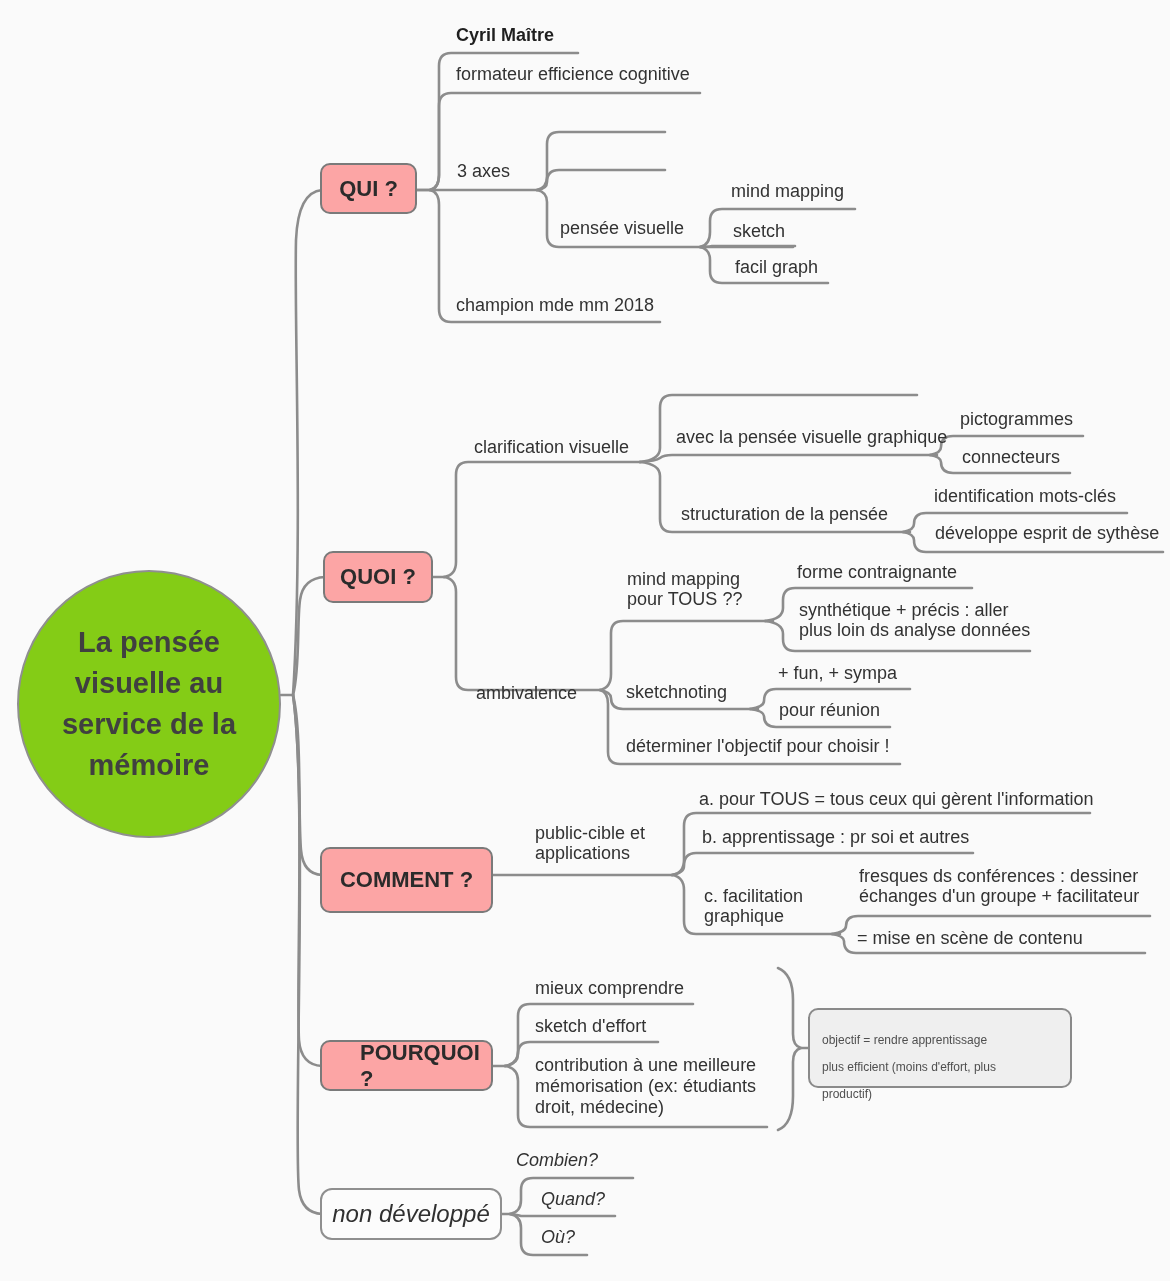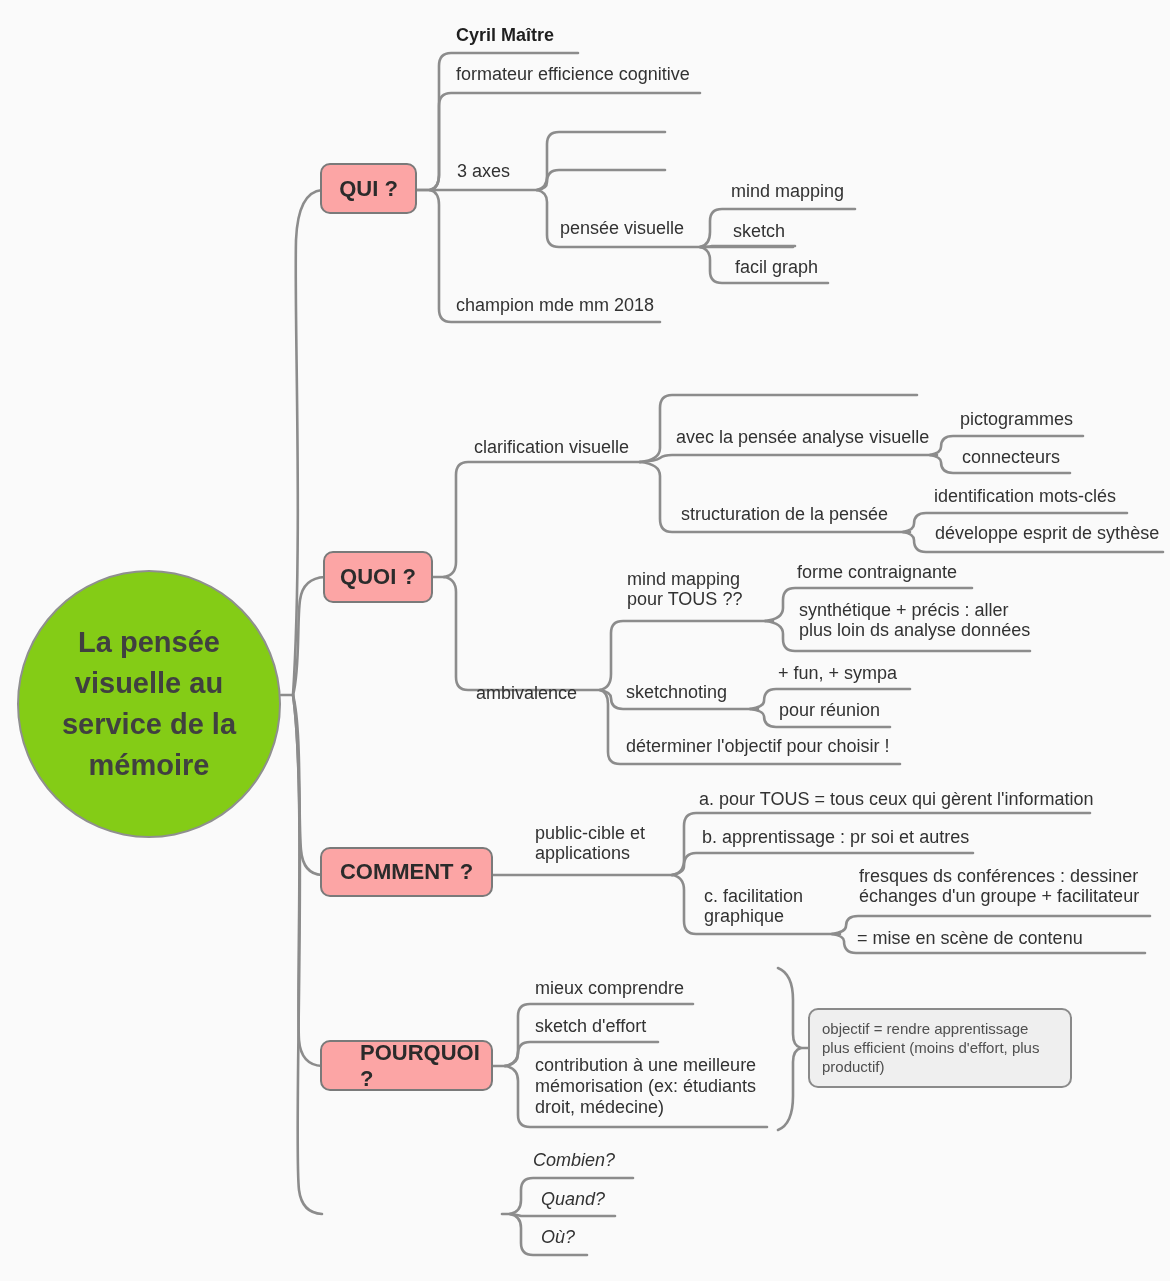--- a/index.html
+++ b/index.html
@@ -41,22 +41,22 @@
   #root-circle{
     position:absolute;left:17px;top:570px;width:264px;height:268px;
     background:#84cc16;border:2px solid #8f8f8f;border-radius:50%;
     display:flex;align-items:center;justify-content:center;text-align:center;
     font-weight:bold;font-size:29px;line-height:41px;color:#404040;
     white-space:pre-line;box-sizing:border-box;
   }
   #note-box{
     position:absolute;left:808px;top:1008px;width:264px;height:80px;
     background:#efefef;border:2.5px solid #8a8a8a;border-radius:10px;
-    box-sizing:border-box;padding:9px 12px;
-    font-size:15px;line-height:19px;color:#4f4f4f;white-space:pre-line;
+    box-sizing:border-box;padding:17px 12px;
+    font-size:12px;line-height:27px;color:#4f4f4f;white-space:pre-line;
   }
 </style>
 </head>
 <body>
 
 <div id="canvas">
 
   <svg id="edges" width="1170" height="1281" viewBox="0 0 1170 1281">
 
     <path d="M 281,695 L 293,695"></path>
@@ -120,38 +120,41 @@
 visuelle au
 service de la
 mémoire</div>
 
   <div class="topic" style="left:320px;top:163px;width:97px;height:51px;">
       <span>QUI ?</span>
     </div>
   <div class="topic" style="left:323px;top:551px;width:110px;height:52px;">
       <span>QUOI ?</span>
     </div>
-  <div class="topic" style="left:320px;top:847px;width:173px;height:50px;">
+  <div class="topic" style="left:320px;top:847px;width:173px;height:66px;">
       <span>COMMENT ?</span>
     </div>
   <div class="topic" style="left:320px;top:1040px;width:173px;height:51px;padding-left:38px;">
       <span>POURQUOI ?</span>
+    </div>
+  <div class="topic-light" style="left:320px;top:1188px;width:182px;height:52px;">
+      <span>non développé</span>
     </div>
 
   <div class="lbl b" style="left:456px;top:25px;">Cyril Maître</div>
   <div class="lbl" style="left:456px;top:64px;">formateur efficience cognitive</div>
   <div class="lbl" style="left:457px;top:161px;">3 axes</div>
   <div class="lbl" style="left:560px;top:218px;">pensée visuelle</div>
   <div class="lbl" style="left:731px;top:181px;">mind mapping</div>
   <div class="lbl" style="left:733px;top:221px;">sketch</div>
   <div class="lbl" style="left:735px;top:257px;">facil graph</div>
   <div class="lbl" style="left:456px;top:295px;">champion mde mm 2018</div>
 
   <div class="lbl" style="left:474px;top:437px;">clarification visuelle</div>
-  <div class="lbl" style="left:676px;top:427px;">avec la pensée analyse visuelle</div>
+  <div class="lbl" style="left:676px;top:427px;">avec la pensée visuelle graphique</div>
   <div class="lbl" style="left:960px;top:409px;">pictogrammes</div>
   <div class="lbl" style="left:962px;top:447px;">connecteurs</div>
   <div class="lbl" style="left:681px;top:504px;">structuration de la pensée</div>
   <div class="lbl" style="left:934px;top:486px;">identification mots-clés</div>
   <div class="lbl" style="left:935px;top:523px;">développe esprit de sythèse</div>
   <div class="lbl" style="left:476px;top:664px;margin-top:19px;">ambivalence</div>
   <div class="lbl" style="left:627px;top:569px;">mind mapping
 pour TOUS ??</div>
   <div class="lbl" style="left:797px;top:562px;">forme contraignante</div>
   <div class="lbl" style="left:799px;top:600px;">synthétique + précis : aller
@@ -173,17 +176,17 @@
 
   <div class="lbl" style="left:535px;top:978px;">mieux comprendre</div>
   <div class="lbl" style="left:535px;top:1016px;">sketch d'effort</div>
   <div class="lbl lh21" style="left:535px;top:1055px;">contribution à une meilleure
 mémorisation (ex: étudiants
 droit, médecine)</div>
   <div id="note-box">objectif = rendre apprentissage
 plus efficient (moins d'effort, plus
 productif)</div>
 
-  <div class="lbl i" style="left:533px;top:1150px;">Combien?</div>
+  <div class="lbl i" style="left:516px;top:1150px;">Combien?</div>
   <div class="lbl i" style="left:541px;top:1189px;">Quand?</div>
   <div class="lbl i" style="left:541px;top:1227px;">Où?</div>
 
 </div>
 
 </body></html>

